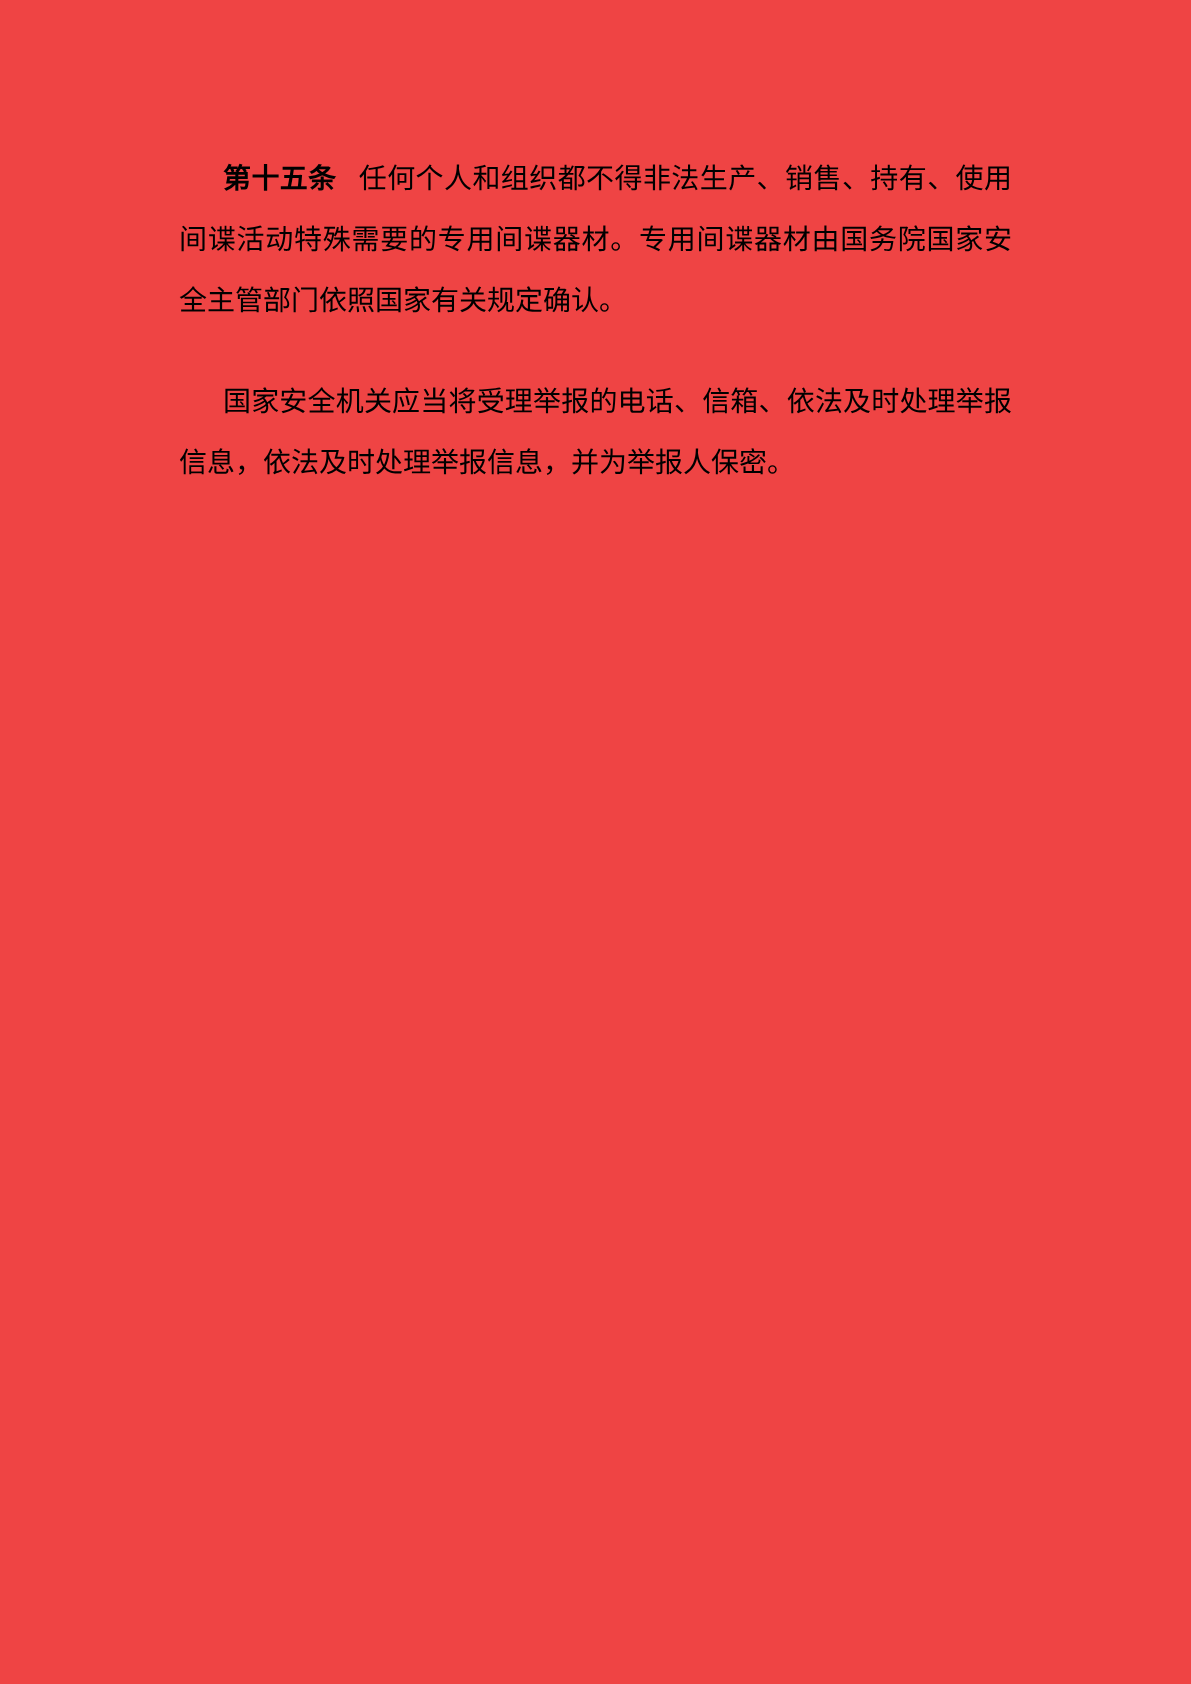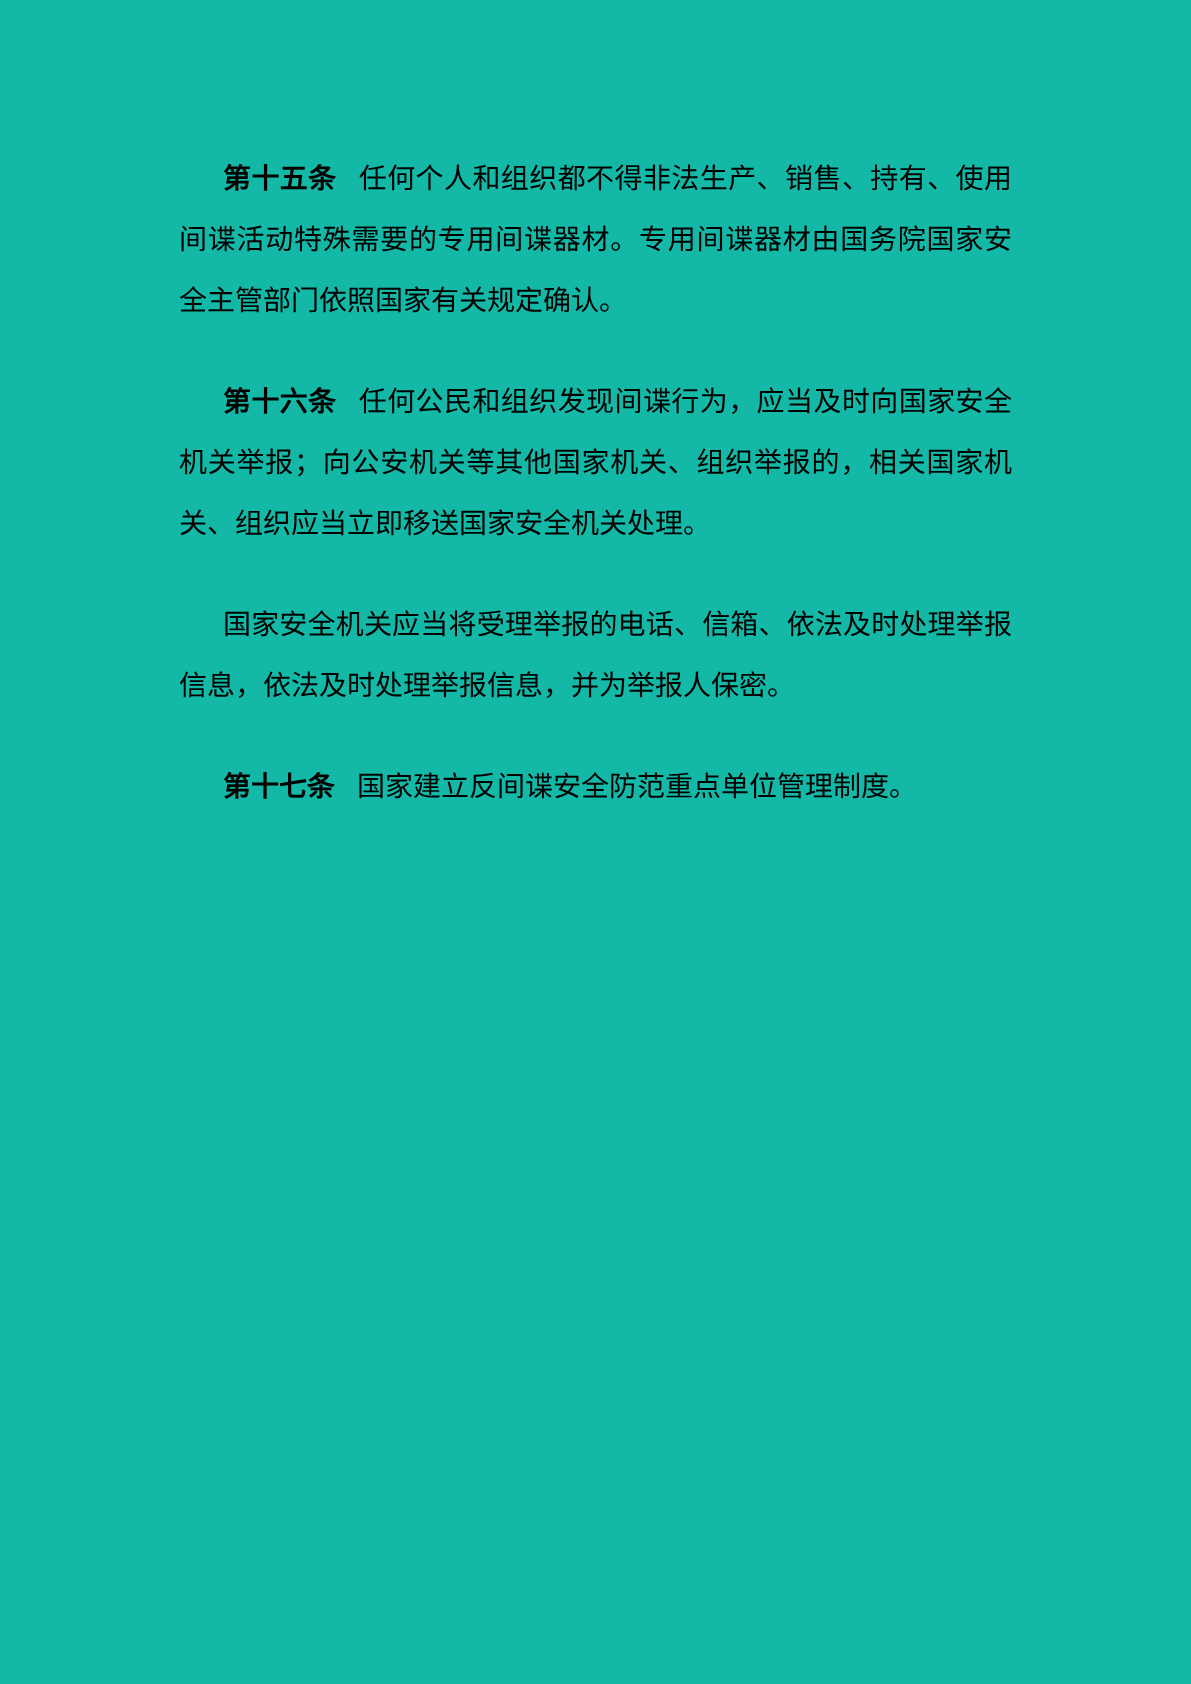--- a/index.html
+++ b/index.html
@@ -5,21 +5,21 @@
   html, body {
     margin: 0;
     padding: 0;
     background: #ffffff;
   }
   .page {
     position: relative;
     width: 1191px;
     height: 1684px;
     margin: 0 auto;
-    background: #14b8a6;
+    background: #ef4444;
     box-sizing: border-box;
     padding: 148px 179px 0 179px;
     overflow: hidden;
     font-family: "Liberation Sans", sans-serif;
     font-size: 28px;
     line-height: 61px;
     color: #000000;
     text-align: justify;
   }
   .para {
@@ -36,22 +36,20 @@
     margin-right: 22px;
   }
 </style>
 </head>
 <body>
 
 <div class="page">
 
   <p class="para"><span class="art">第十五条</span><span>任何个人和组织都不得非法生产、销售、持有、使用间谍活动特殊需要的专用间谍器材。专用间谍器材由国务院国家安全主管部门依照国家有关规定确认。</span></p>
 
-  <p class="para"><span class="art">第十六条</span><span>任何公民和组织发现间谍行为，应当及时向国家安全机关举报；向公安机关等其他国家机关、组织举报的，相关国家机关、组织应当立即移送国家安全机关处理。</span></p>
 
   <p class="para"><span class="art"></span><span>国家安全机关应当将受理举报的电话、信箱、依法及时处理举报信息，依法及时处理举报信息，并为举报人保密。</span></p>
 
-  <p class="para"><span class="art">第十七条</span><span>国家建立反间谍安全防范重点单位管理制度。</span></p>
 
 
 
 
 </div>
 
 </body></html>

